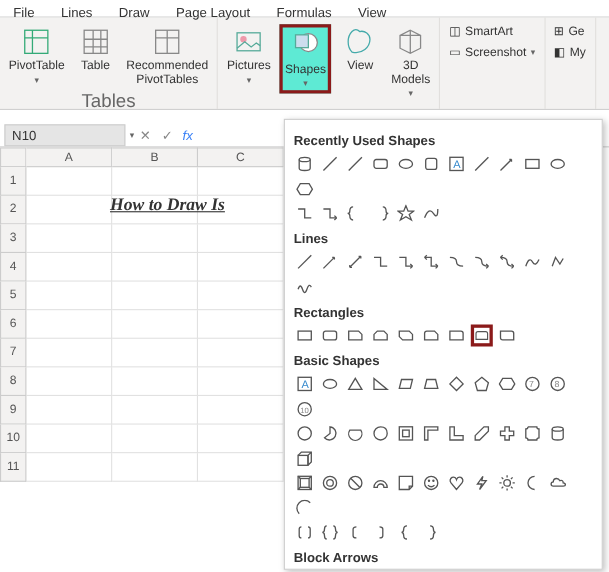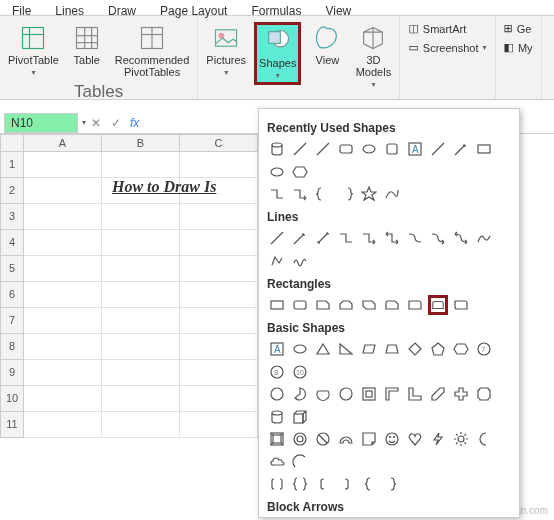--- a/index.html
+++ b/index.html
@@ -16,36 +16,36 @@
   .group-items { display: flex; gap: 6px; flex: 1; align-items: flex-start; padding-top: 4px;}
   .group-label { font-size: 17px; color: #666; padding: 2px 0;}
   .rb-btn { display: flex; flex-direction: column; align-items: center; gap: 2px; padding: 2px; cursor: pointer; min-width: 40px;}
   .rb-btn .ic { width: 28px; height: 28px; display:flex; align-items:center; justify-content:center;}
   .rb-btn .lbl { font-size: 11px; text-align: center; line-height: 12px;}
   .rb-small { display:flex; align-items:center; gap:4px; font-size:11px; padding:2px 4px; cursor:pointer;}
   .side-group { flex-direction: column; align-items:flex-start; gap:2px; padding:4px;}
   
   
   .fbar-row { display:flex; height:22px; border-bottom:1px solid #d0d0d0; align-items:center; margin-top:12px;}
-  .namebox { width:74px; border:1px solid #ccc; padding:2px 6px; margin:0 4px; background:#86efac;}
+  .namebox { width:110px; border:1px solid #ccc; padding:2px 6px; margin:0 4px; background:#e5e5e5;}
   .fx-btn { width:20px; text-align:center; color:#888; cursor:pointer;}
   .fx-lbl { font-style:italic; color:#3b82f6; padding:0 4px;}
   
   
   .sheet { position:relative; }
   .colhdrs { display:flex; height:18px; }
   .corner { width:24px; border:1px solid #ccc; background:#f3f2f1;}
   .colhdr { flex:0 0 78px; border:1px solid #ccc; border-left:none; background:#f3f2f1; text-align:center; font-size:11px; line-height:16px; color:#555;}
   .row { display:flex; height:26px;}
   .rowhdr { width:24px; border:1px solid #ccc; border-top:none; background:#f3f2f1; text-align:center; font-size:11px; line-height:24px; color:#555;}
   .cell { flex:0 0 78px; border-right:1px solid #e1e1e1; border-bottom:1px solid #e1e1e1;}
-  .title-text { position:absolute; top:44px; left:112px; font-weight:bold; font-style:italic; font-size:16px; text-decoration:underline; font-family:"Times New Roman",serif;}
-  
-  
-  .dropdown { position:absolute; top:108px; left:258px; width:262px; background:#fff; border:1px solid #ccc; box-shadow:2px 2px 6px rgba(0,0,0,0.25); padding:6px 8px 8px 8px; z-index:50; max-height:410px; overflow:hidden;}
+  .title-text { position:absolute; top:44px; left:100px; font-weight:bold; font-style:italic; font-size:16px; text-decoration:underline; font-family:"Times New Roman",serif;}
+  
+  
+  .dropdown { position:absolute; top:108px; left:258px; width:290px; background:#fff; border:1px solid #ccc; box-shadow:2px 2px 6px rgba(0,0,0,0.25); padding:6px 8px 8px 8px; z-index:50; max-height:410px; overflow:hidden;}
   .dd-sec-title { font-weight:bold; font-size:12px; margin:6px 0 4px 0;}
   .shape-row { display:flex; flex-wrap:wrap; gap:3px; margin-bottom:2px;}
   .shp { width:20px; height:20px; border:1px solid transparent; display:flex; align-items:center; justify-content:center; cursor:pointer; color:#555;}
   .shp svg { width:16px; height:16px; stroke:#555; fill:none; stroke-width:1.2;}
   .shp.hl { border:3px solid #8b1a1a; }
   
   .watermark { position:absolute; bottom:4px; right:6px; font-size:10px; color:#bbb;}
   .dd-arrow { font-size:8px; color:#666;}
 </style>
 </head>

